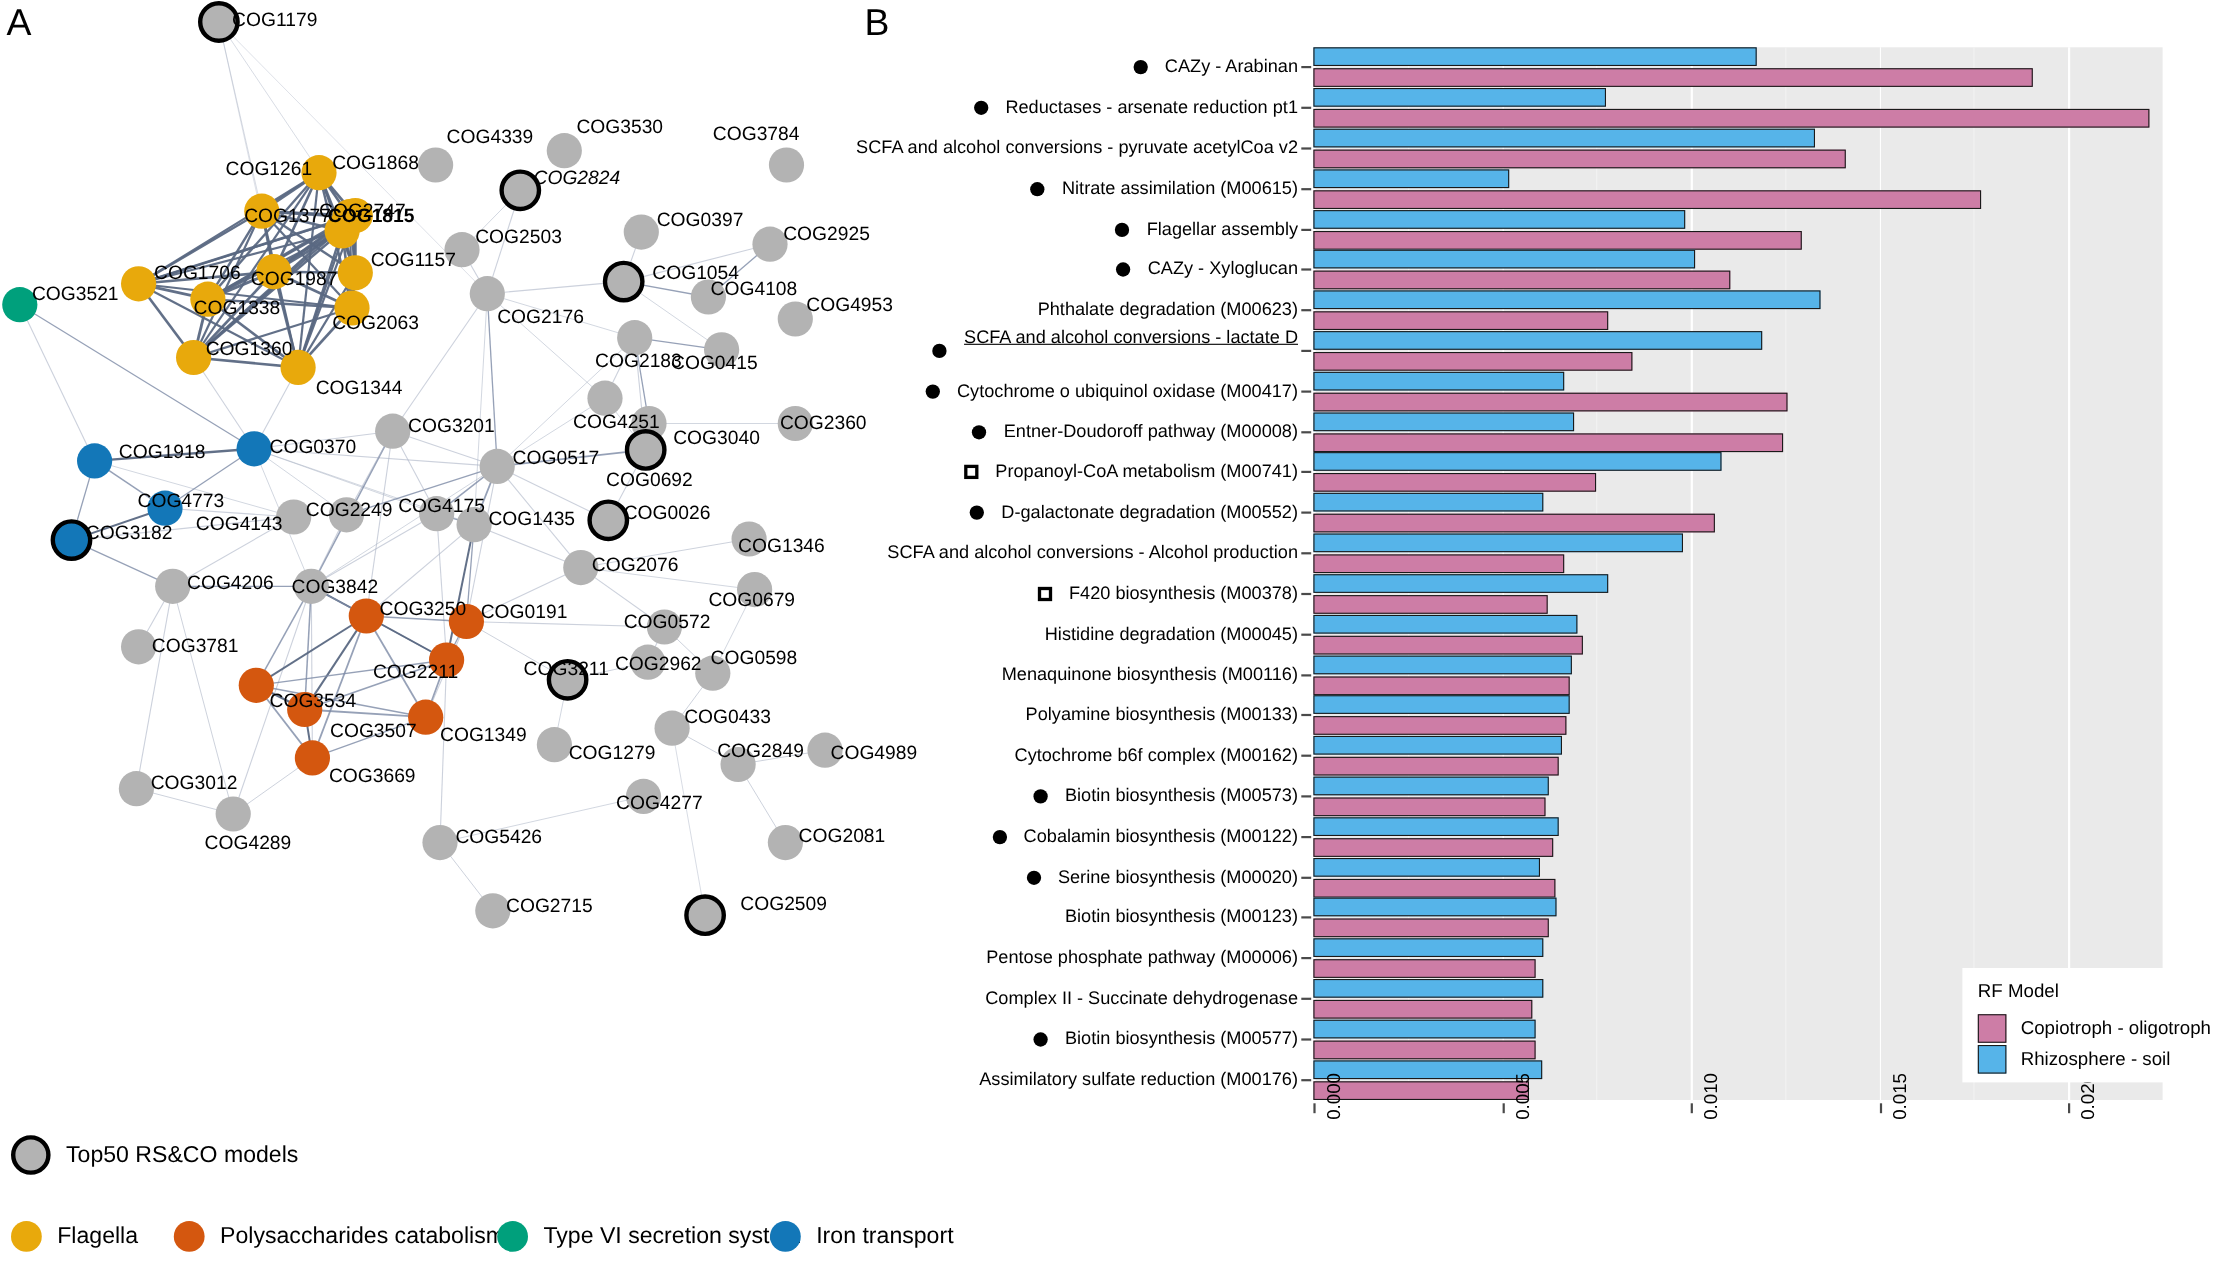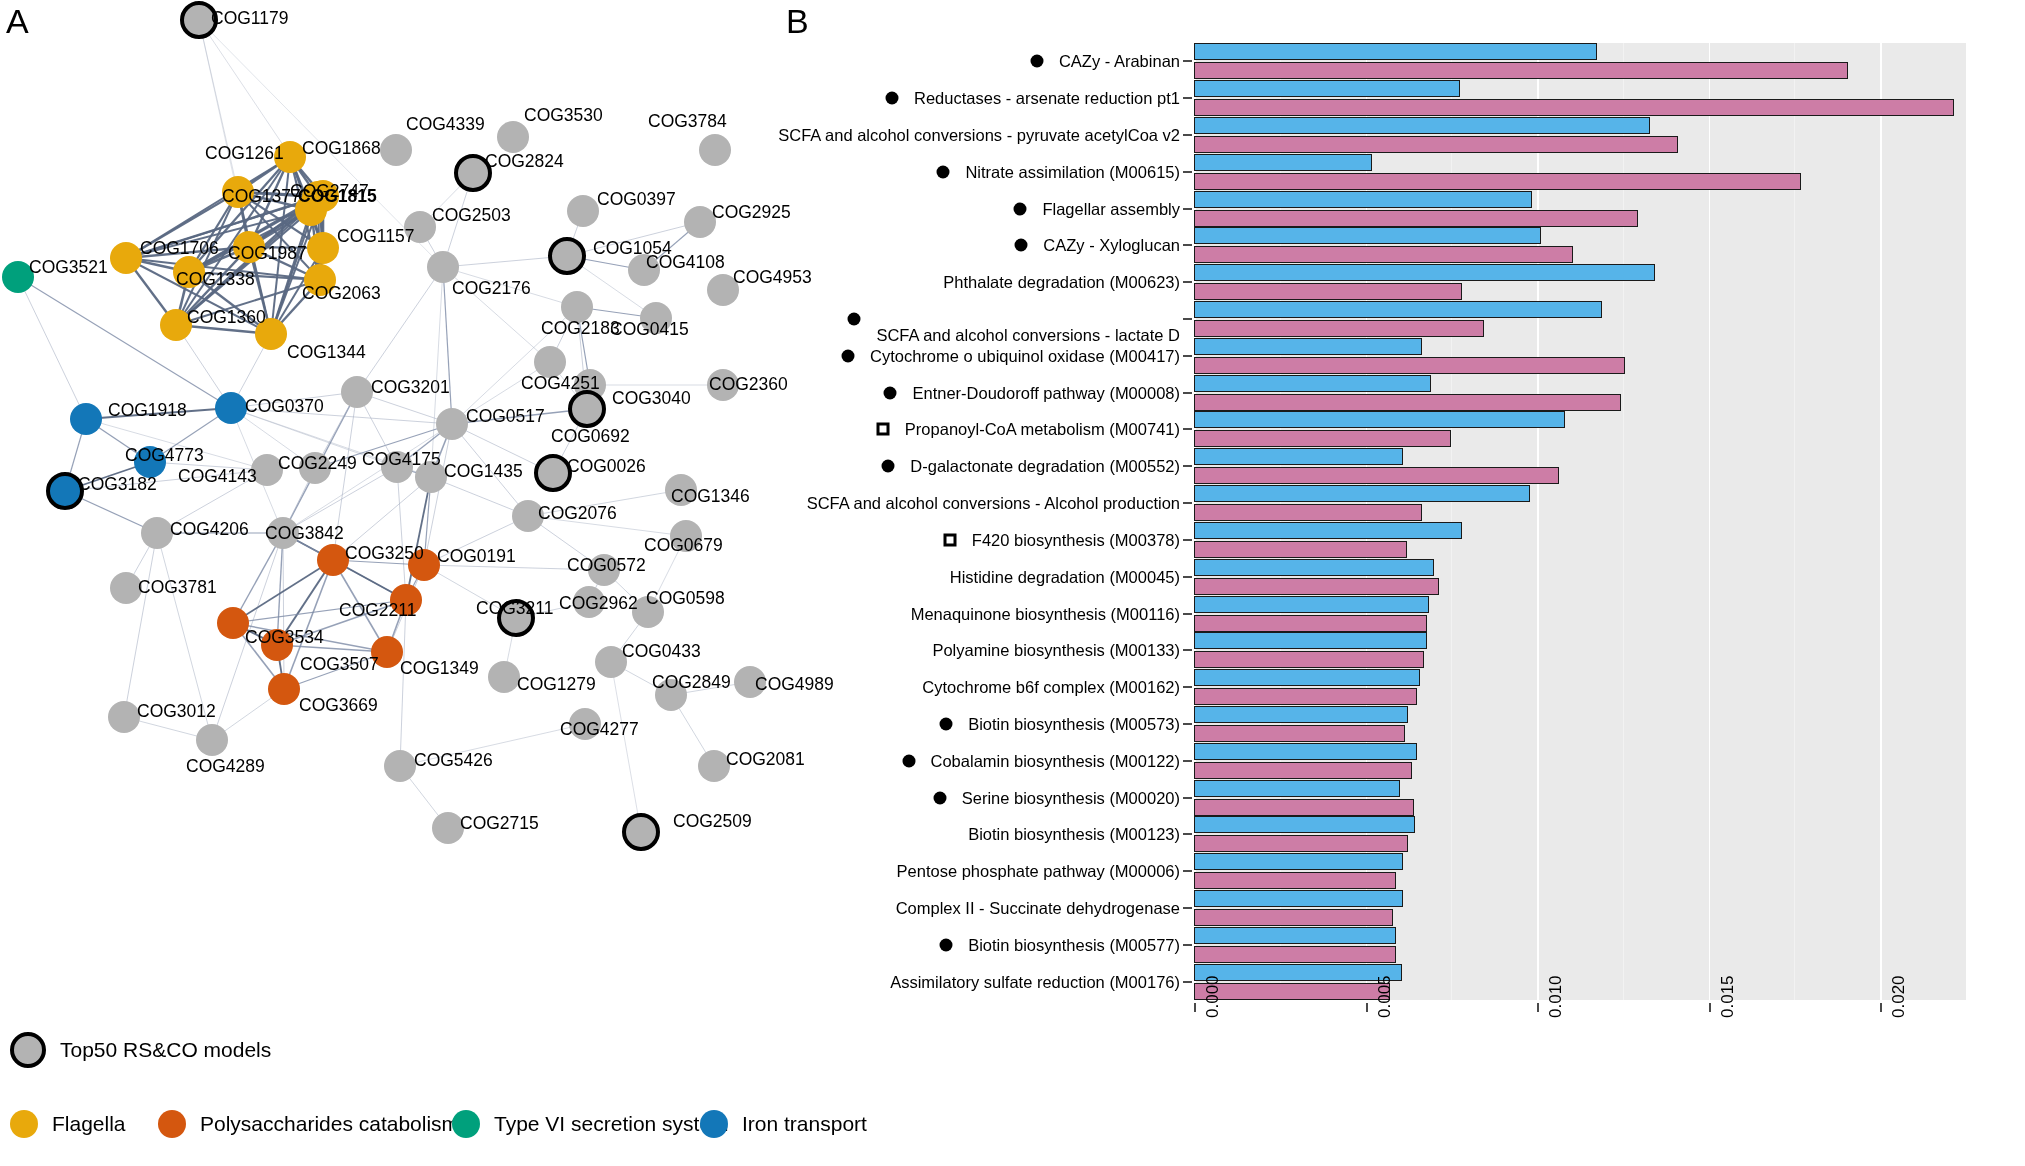--- a/index.html
+++ b/index.html
@@ -325,21 +325,21 @@
         <circle cx="641" cy="832" r="17" fill="#B3B3B3" stroke="#000" stroke-width="4"></circle>
       </g>
   </svg>
   <div id="net-labels">
       <div class="node-label" style="left: 211px; top: 10px;">COG1179</div>
       <div class="node-label" style="left: 406px; top: 116px;">COG4339</div>
       <div class="node-label" style="left: 524px; top: 107px;">COG3530</div>
       <div class="node-label" style="left: 648px; top: 113px;">COG3784</div>
       <div class="node-label" style="left: 302px; top: 140px;">COG1868</div>
       <div class="node-label" style="left: 205px; top: 145px;">COG1261</div>
-      <div class="node-label" style="left: 485px; top: 153px;">COG2824</div>
+      <div class="node-label" style="left: 485px; top: 153px; font-style: italic;">COG2824</div>
       <div class="node-label" style="left: 290px; top: 183px;">COG2747</div>
       <div class="node-label" style="left: 222px; top: 188px;">COG1377</div>
       <div class="node-label" style="left: 298px; top: 188px; font-weight: bold;">COG1815</div>
       <div class="node-label" style="left: 597px; top: 191px;">COG0397</div>
       <div class="node-label" style="left: 712px; top: 204px;">COG2925</div>
       <div class="node-label" style="left: 432px; top: 207px;">COG2503</div>
       <div class="node-label" style="left: 337px; top: 228px;">COG1157</div>
       <div class="node-label" style="left: 593px; top: 240px;">COG1054</div>
       <div class="node-label" style="left: 140px; top: 240px;">COG1706</div>
       <div class="node-label" style="left: 228px; top: 245px;">COG1987</div>
@@ -505,21 +505,21 @@
       <div class="tick-dash" style="left: 393px; top: 171.827px;"></div>
       <div class="cat-marker mk-circle" style="left: 153.406px; top: 171.827px;"></div>
       <div class="cat-label" style="right: 845px; top: 208.635px;">Flagellar assembly</div>
       <div class="tick-dash" style="left: 393px; top: 208.635px;"></div>
       <div class="cat-marker mk-circle" style="left: 230.438px; top: 208.635px;"></div>
       <div class="cat-label" style="right: 845px; top: 245.442px;">CAZy - Xyloglucan</div>
       <div class="tick-dash" style="left: 393px; top: 245.442px;"></div>
       <div class="cat-marker mk-circle" style="left: 231.359px; top: 245.442px;"></div>
       <div class="cat-label" style="right: 845px; top: 282.25px;">Phthalate degradation (M00623)</div>
       <div class="tick-dash" style="left: 393px; top: 282.25px;"></div>
-      <div class="cat-label" style="right: 845px; top: 335px;">SCFA and alcohol conversions - lactate D</div>
+      <div class="cat-label" style="right: 845px; top: 307px; text-decoration: underline;">SCFA and alcohol conversions - lactate D</div>
       <div class="tick-dash" style="left: 393px; top: 319.058px;"></div>
       <div class="cat-marker mk-circle" style="left: 64.4219px; top: 319.058px;"></div>
       <div class="cat-label" style="right: 845px; top: 355.865px;">Cytochrome o ubiquinol oxidase (M00417)</div>
       <div class="tick-dash" style="left: 393px; top: 355.865px;"></div>
       <div class="cat-marker mk-circle" style="left: 57.9844px; top: 355.865px;"></div>
       <div class="cat-label" style="right: 845px; top: 392.673px;">Entner-Doudoroff pathway (M00008)</div>
       <div class="tick-dash" style="left: 393px; top: 392.673px;"></div>
       <div class="cat-marker mk-circle" style="left: 100.484px; top: 392.673px;"></div>
       <div class="cat-label" style="right: 845px; top: 429.481px;">Propanoyl-CoA metabolism (M00741)</div>
       <div class="tick-dash" style="left: 393px; top: 429.481px;"></div>
@@ -568,14 +568,25 @@
       <div class="xticklabel" style="left: 584.556px; top: 1018px;">0.005</div>
       <div class="xtick" style="left: 747.111px; top: 1003px;"></div>
       <div class="xticklabel" style="left: 756.111px; top: 1018px;">0.010</div>
       <div class="xtick" style="left: 918.667px; top: 1003px;"></div>
       <div class="xticklabel" style="left: 927.667px; top: 1018px;">0.015</div>
       <div class="xtick" style="left: 1090.22px; top: 1003px;"></div>
       <div class="xticklabel" style="left: 1099.22px; top: 1018px;">0.020</div>
     </div>
 
 
+  <div id="rf-legend">
+    <div id="rf-legend-title">RF Model</div>
+    <div class="rf-item" style="top:42px;">
+      <span class="rf-swatch" style="background:#CD7DA6;"></span>
+      <span class="rf-txt">Copiotroph - oligotroph</span>
+    </div>
+    <div class="rf-item" style="top:70px;">
+      <span class="rf-swatch" style="background:#56B4E9;"></span>
+      <span class="rf-txt">Rhizosphere - soil</span>
+    </div>
+  </div>
 
 </div>
 
 </body></html>

